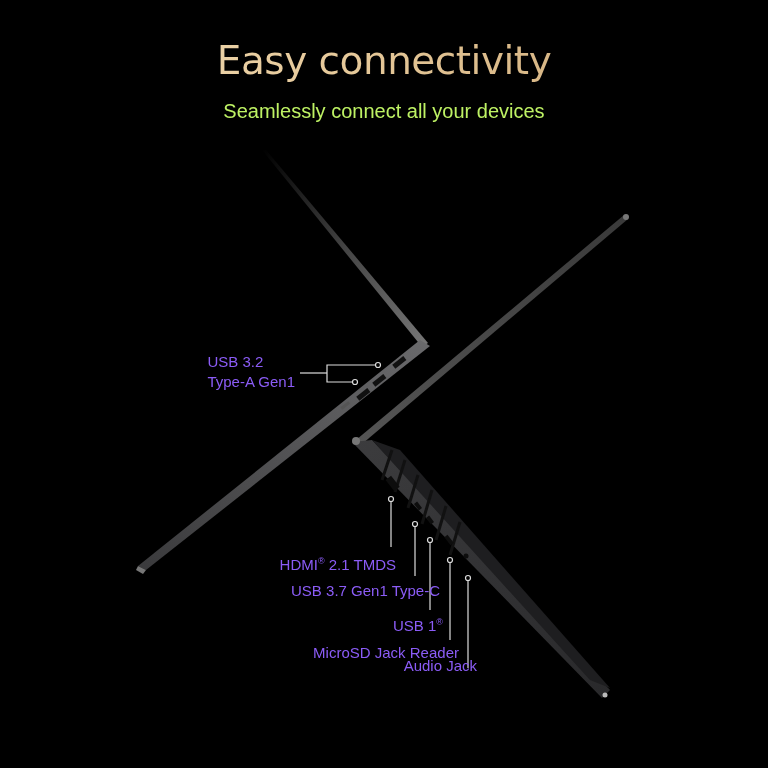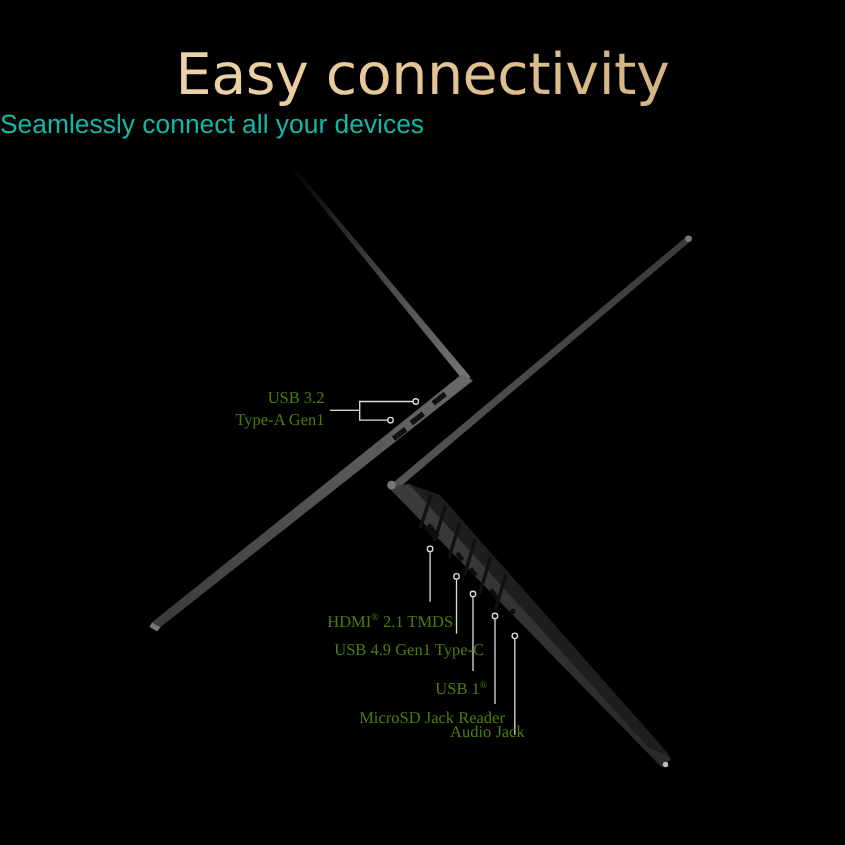--- a/index.html
+++ b/index.html
@@ -1,30 +1,30 @@
 <!DOCTYPE html>
 <html><head>
   <meta charset="utf-8">
   <style>
     html, body { margin: 0; padding: 0; background: #000; }
     body { width: 768px; height: 768px; position: relative; overflow: hidden; font-family: "Liberation Sans", "DejaVu Sans", sans-serif; color: #fff; }
     .title {
       position: absolute; left: 0; right: 0; top: 38px; text-align: center;
-      font-family: "DejaVu Sans", sans-serif; font-size: 52px; font-weight: 500; letter-spacing: -0.5px;
+      font-family: "DejaVu Sans", sans-serif; font-size: 39px; font-weight: 500; letter-spacing: -0.5px;
       background: linear-gradient(90deg, #f1dcb6 0%, #e6c99a 45%, #c9a472 100%);
       -webkit-background-clip: text; background-clip: text; color: transparent;
     }
     .subtitle {
-      position: absolute; left: 0; right: 0; top: 100px; text-align: left;
-      font-family: "Liberation Sans", sans-serif; font-size: 24px; color: #14b8a6;
+      position: absolute; left: 0; right: 0; top: 100px; text-align: center;
+      font-family: "Liberation Sans", sans-serif; font-size: 20px; color: #bef264;
     }
     .scene { position: absolute; left: 0; top: 0; width: 768px; height: 768px; }
     .label {
-      position: absolute; font-family: Liberation Serif, serif; font-size: 15px;
-      color: #4d7c0f; white-space: nowrap; text-align: right; line-height: 20px;
+      position: absolute; font-family: Liberation Sans, sans-serif; font-size: 15px;
+      color: #8b5cf6; white-space: nowrap; text-align: left; line-height: 20px;
     }
     .label sup { font-size: 9px; vertical-align: 6px; }
   </style>
 </head>
 <body>
 
 <div class="title">Easy connectivity</div>
 <div class="subtitle">Seamlessly connect all your devices</div>
 
 <svg class="scene" viewBox="0 0 768 768" width="768" height="768">
@@ -105,17 +105,17 @@
     <line x1="468" y1="581" x2="468" y2="668"></line>
       <circle cx="468" cy="578" r="2.5"></circle>
   </g>
 </svg>
 
 <div class="label" style="right:473px; top:352px;">
   <div>USB 3.2</div>
   <div>Type-A Gen1</div>
 </div>
 
-<div class="label" style="right:356px; top:551px;"><span>HDMI</span><sup>®</sup><span> 2.1 TMDS</span></div>
-<div class="label" style="right:328px; top:581px;"><span>USB 4.9 Gen1 Type-C</span></div>
+<div class="label" style="right:372px; top:551px;"><span>HDMI</span><sup>®</sup><span> 2.1 TMDS</span></div>
+<div class="label" style="right:328px; top:581px;"><span>USB 3.7 Gen1 Type-C</span></div>
 <div class="label" style="right:325px; top:612px;"><span>USB 1</span><sup>®</sup></div>
 <div class="label" style="right:309px; top:643px;"><span>MicroSD Jack Reader</span></div>
 <div class="label" style="right:291px; top:656px;"><span>Audio Jack</span></div>
 
 </body></html>

